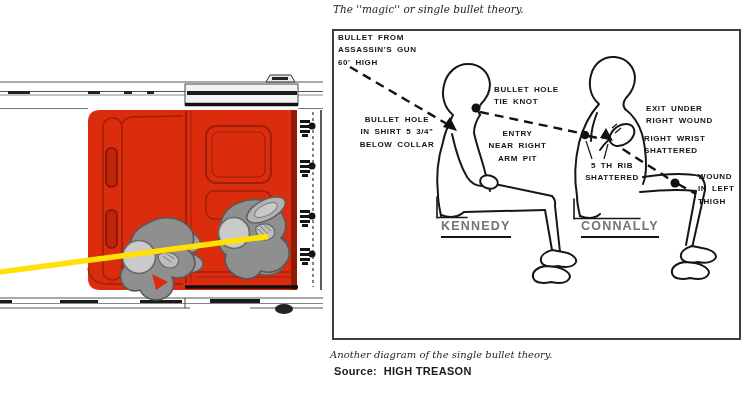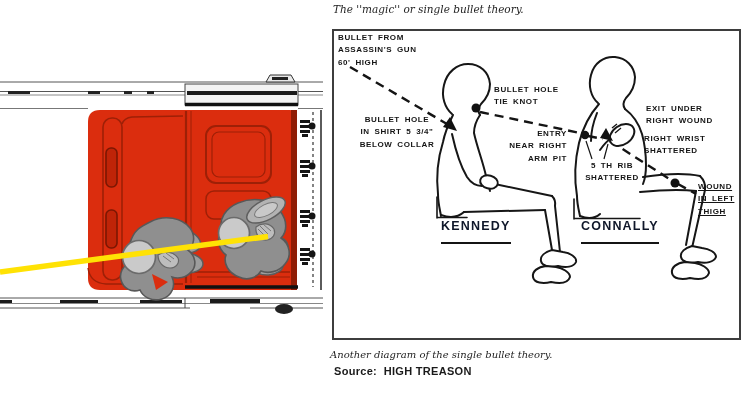--- a/index.html
+++ b/index.html
@@ -3,22 +3,22 @@
 <meta charset="utf-8">
 <style>
   html,body{margin:0;padding:0;background:#fff;}
   #stage{position:relative;width:750px;height:400px;background:#fff;overflow:hidden;
          font-family:"Liberation Sans",sans-serif;}
   svg{position:absolute;left:0;top:0;}
   .lbl{position:absolute;font:bold 8px "Liberation Sans",sans-serif;color:#141414;
        letter-spacing:.6px;word-spacing:2px;line-height:12.4px;white-space:pre-line;}
   .lbl.c{text-align:center;}
   .lbl.r{text-align:right;}
-  .name{position:absolute;font:bold 12.5px "Liberation Sans",sans-serif;color:#0f172a;
-        letter-spacing:1.2px;border-bottom:2.2px solid #141414;padding-bottom:9px;text-align:right;}
+  .name{position:absolute;font:bold 12.5px "Liberation Sans",sans-serif;color:#737373;
+        letter-spacing:1.2px;border-bottom:2.2px solid #141414;padding-bottom:3px;text-align:right;}
   .footer{position:absolute;font:bold 9px "Liberation Sans",sans-serif;color:#1c1c1c;
           line-height:13.3px;text-align:right;white-space:pre-line;letter-spacing:0;}
   .cap{position:absolute;font:italic 10.5px "DejaVu Serif",serif;color:#1d1d1d;}
   .src{position:absolute;font:bold 11px "Liberation Sans",sans-serif;color:#1a1a1a;letter-spacing:.3px;text-align:center;}
   .frame{position:absolute;left:332px;top:29px;width:409px;height:311px;
          border:2.5px solid #3d3d3d;background:#fff;box-sizing:border-box;}
 </style>
 </head>
 <body>
 
@@ -196,30 +196,30 @@
   </svg>
 
   <div class="lbl" style="left:338px;top:32px;">BULLET FROM
 ASSASSIN'S GUN
 60' HIGH</div>
   <div class="lbl" style="left:494px;top:84px;">BULLET HOLE
 TIE KNOT</div>
   <div class="lbl c" style="left:355px;top:114px;width:84px;">BULLET HOLE
 IN SHIRT 5 3/4"
 BELOW COLLAR</div>
-  <div class="lbl r" style="left:500px;top:128px;width:67px;">ENTRY
+  <div class="lbl r" style="left:484px;top:128px;width:67px;text-align:center;">ENTRY
 NEAR RIGHT
 ARM PIT</div>
   <div class="lbl" style="left:646px;top:103px;">EXIT UNDER
 RIGHT WOUND</div>
   <div class="lbl" style="left:644px;top:133px;">RIGHT WRIST
 SHATTERED</div>
   <div class="lbl c" style="left:582px;top:160px;width:60px;">5 TH RIB
 SHATTERED</div>
-  <div class="lbl" style="left:698px;top:181px;text-decoration:underline;">WOUND
+  <div class="lbl" style="left:698px;top:171px;">WOUND
 IN LEFT
 THIGH</div>
   <div class="name" style="left:441px;top:219px;">KENNEDY</div>
   <div class="name" style="left:581px;top:219px;">CONNALLY</div>
 
   <div class="cap" style="left:330px;top:349px;font-size:10px;">Another diagram of the single bullet theory.</div>
   <div class="cap" style="left:333px;top:3px;">The ''magic'' or single bullet theory.</div>
   <div class="src" style="left:334px;top:365px;">Source: &nbsp;HIGH TREASON</div>
 </div>
 

